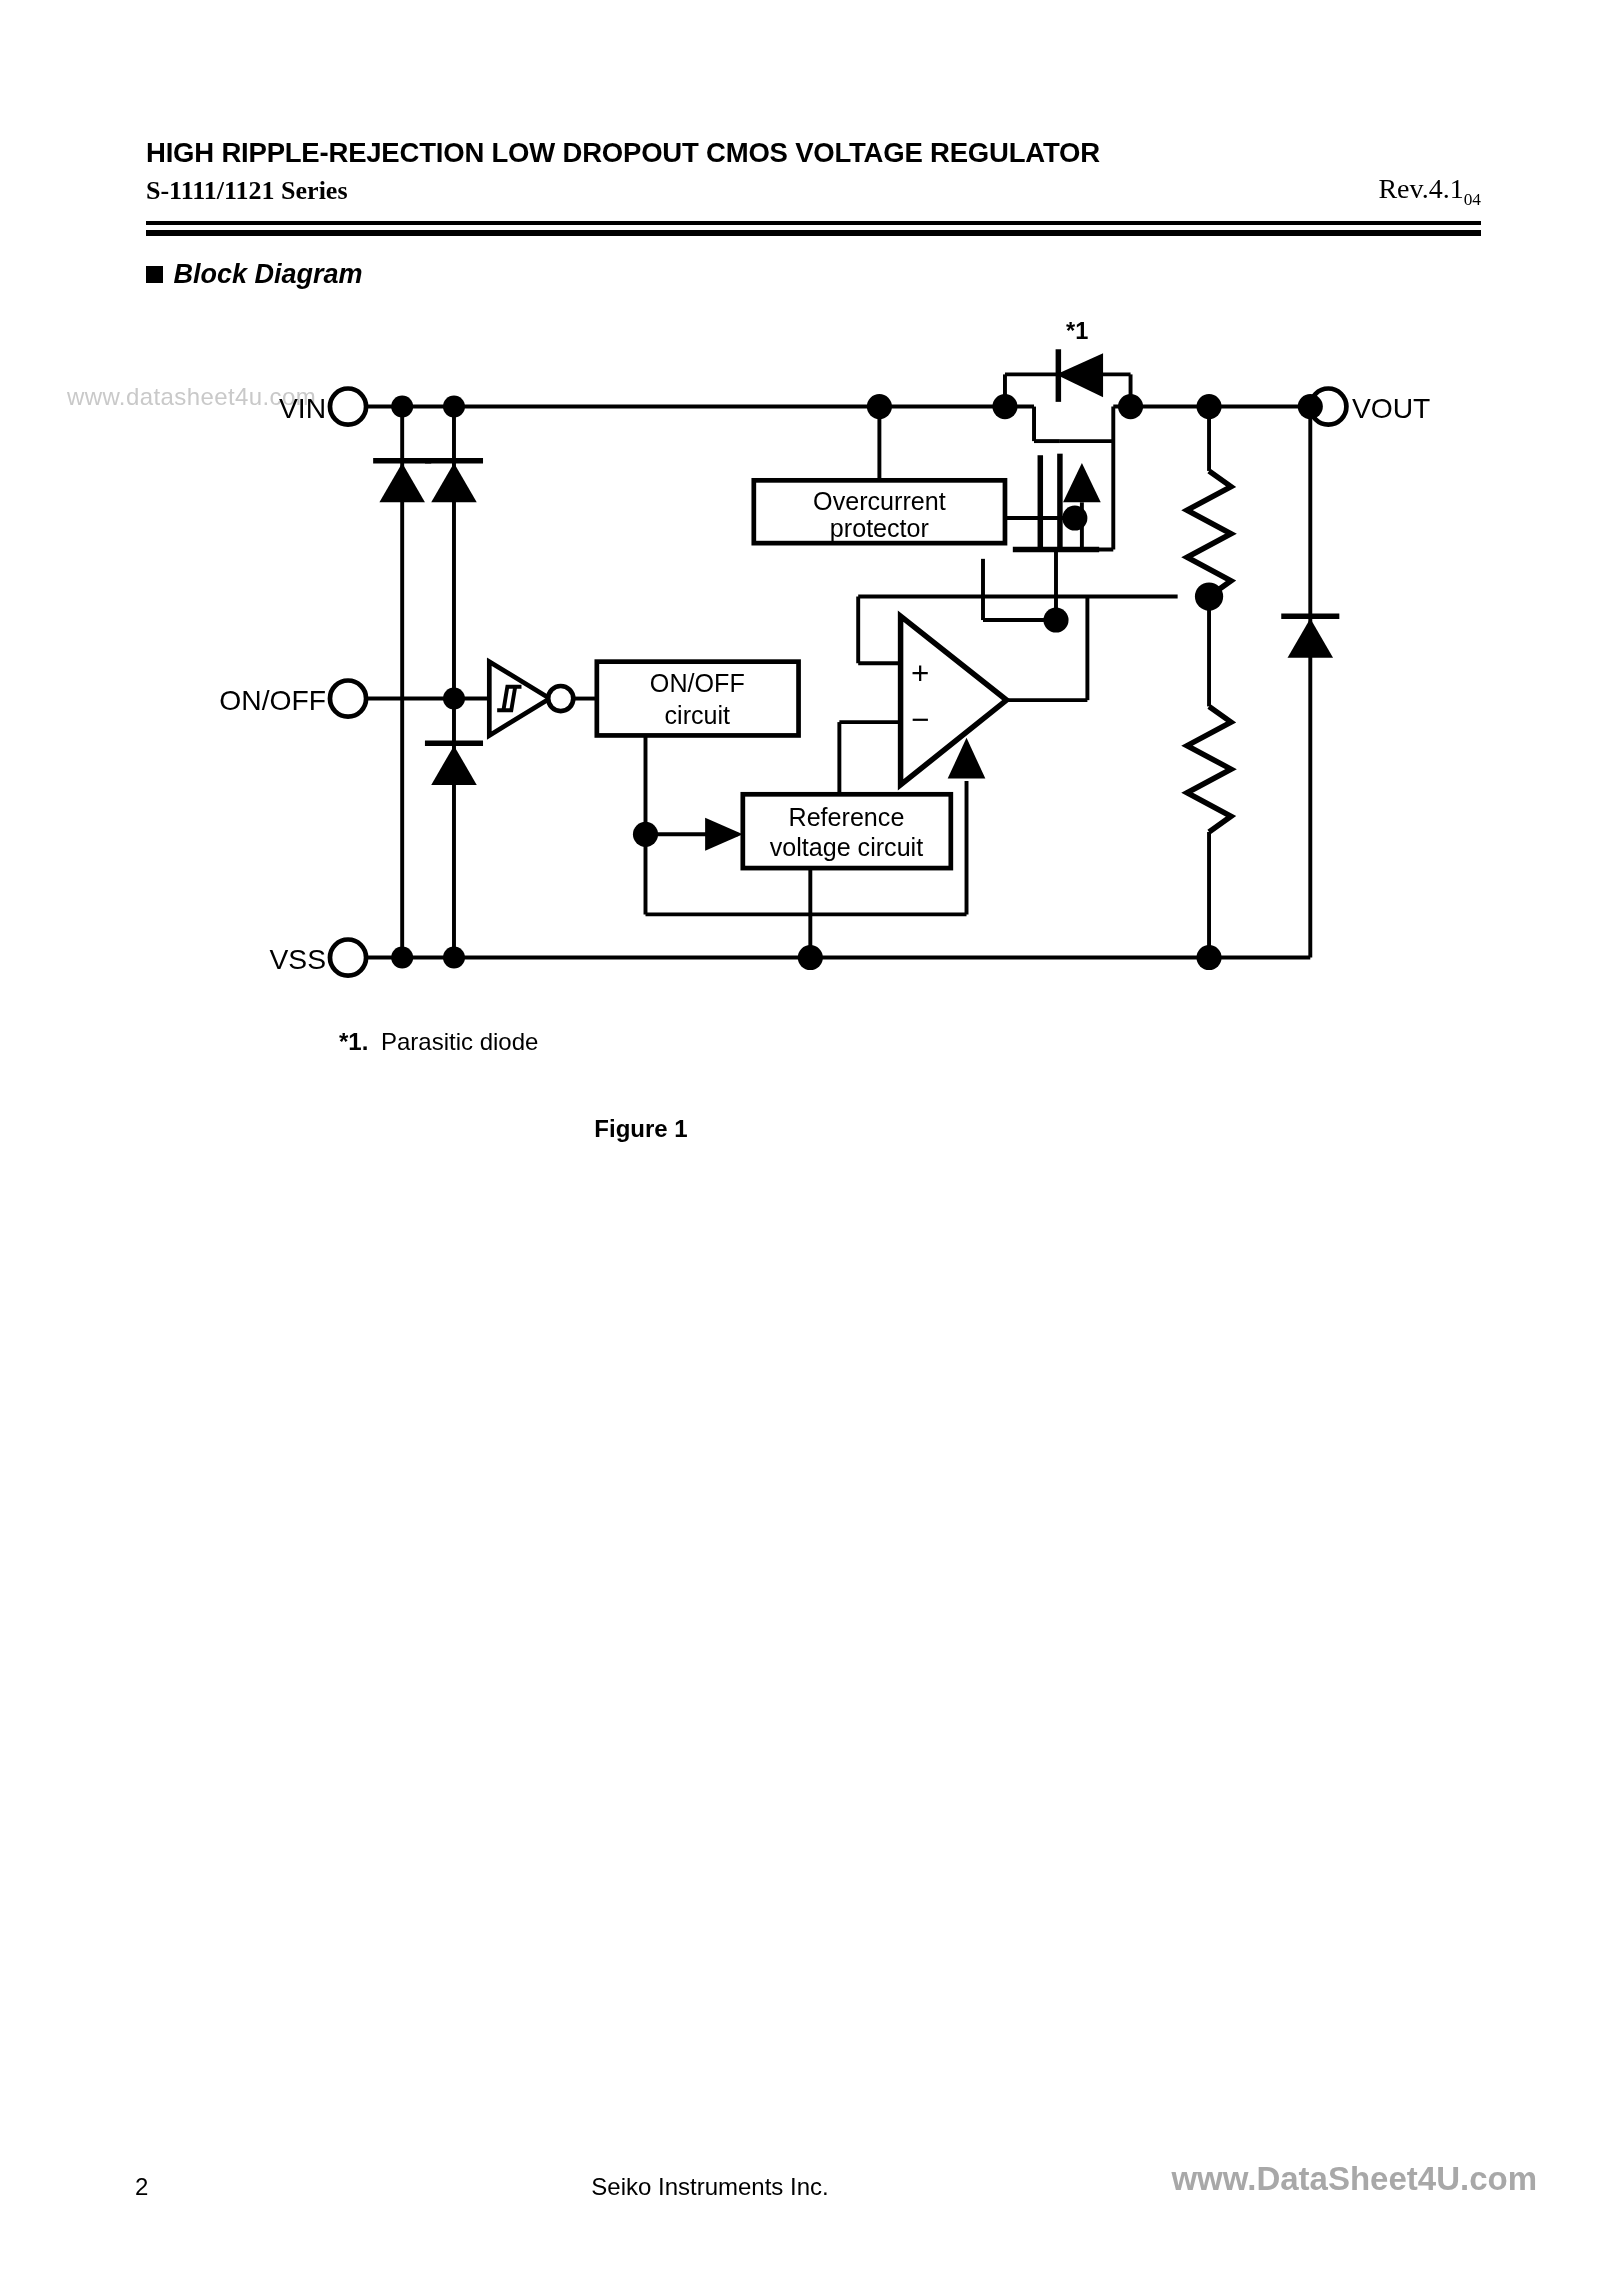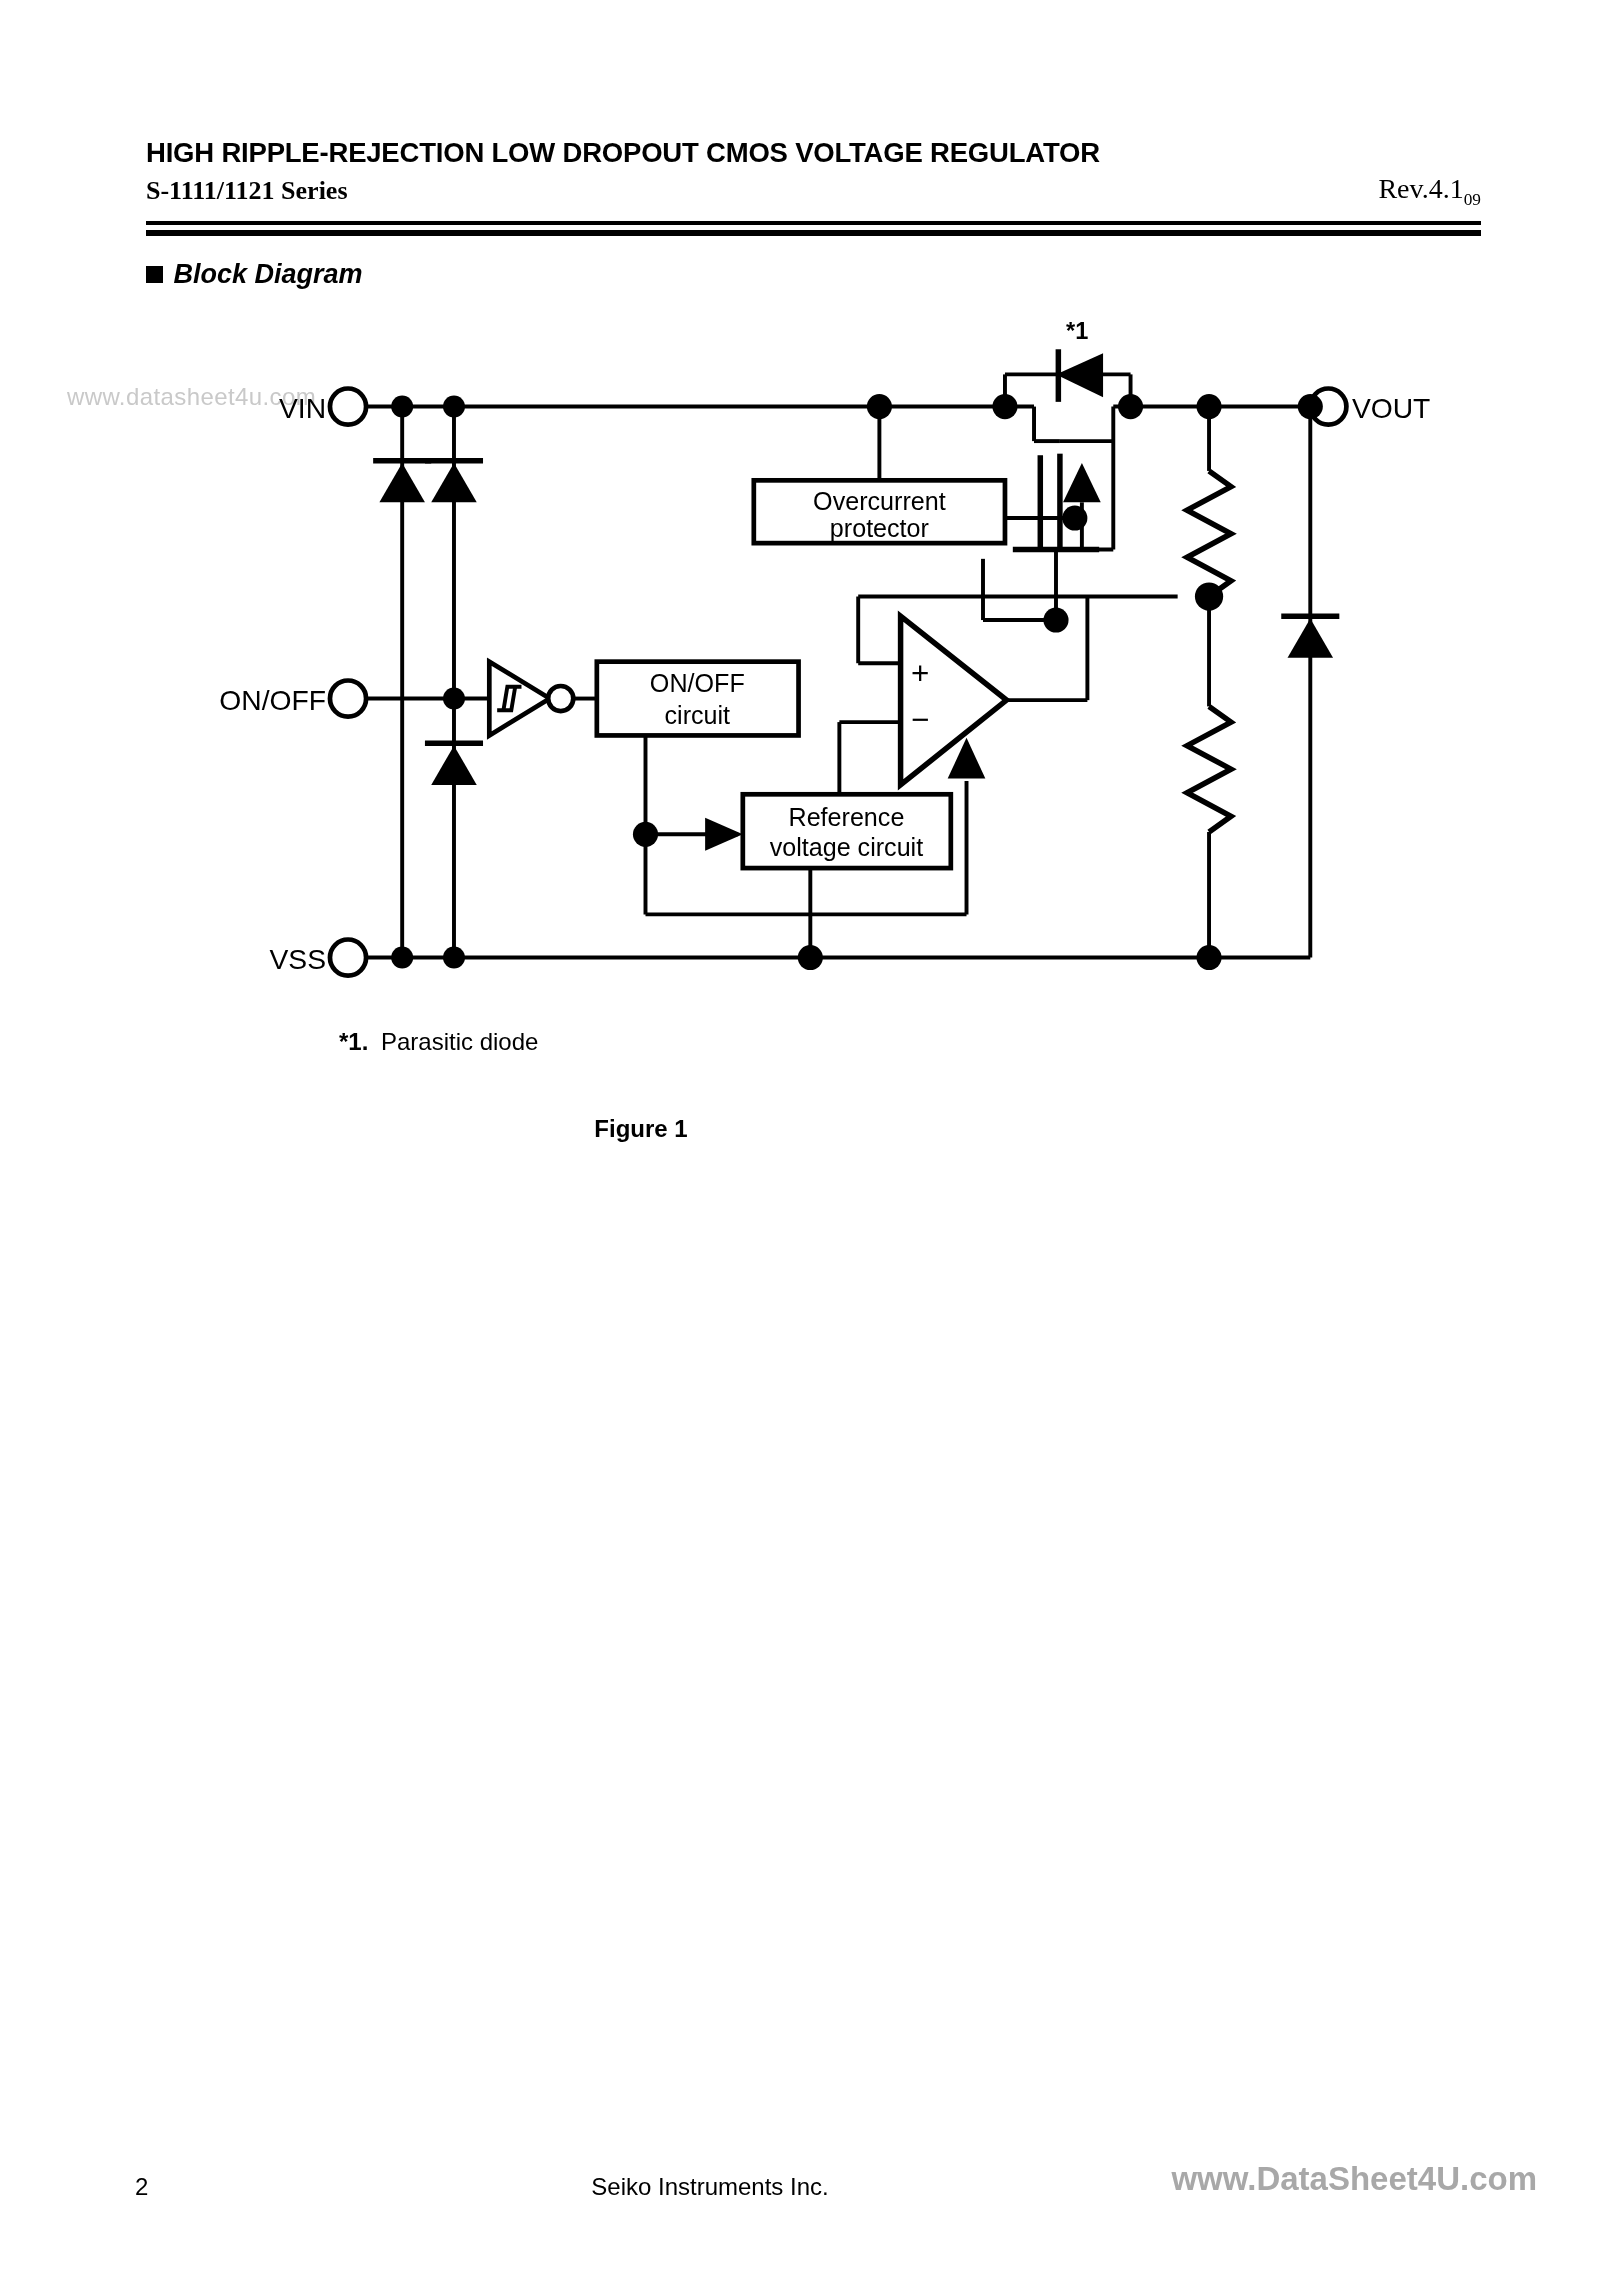--- a/index.html
+++ b/index.html
@@ -169,21 +169,21 @@
     white-space: nowrap;
   }
 </style>
 </head>
 <body>
 
 <div class="page-header">
   <div class="hdr-title">HIGH RIPPLE-REJECTION LOW DROPOUT CMOS VOLTAGE REGULATOR</div>
   <div class="hdr-row2">
     <div class="hdr-series">S-1111/1121 Series</div>
-    <div class="hdr-rev"><span>Rev.4.1</span><span class="sub">09</span></div>
+    <div class="hdr-rev"><span>Rev.4.1</span><span class="sub">04</span></div>
   </div>
 </div>
 <div class="hdr-rule-top"></div>
 <div class="hdr-rule-bot"></div>
 
 <div class="section-heading">
   <span class="section-bullet"></span>
   <span class="section-label">Block Diagram</span>
 </div>
 

